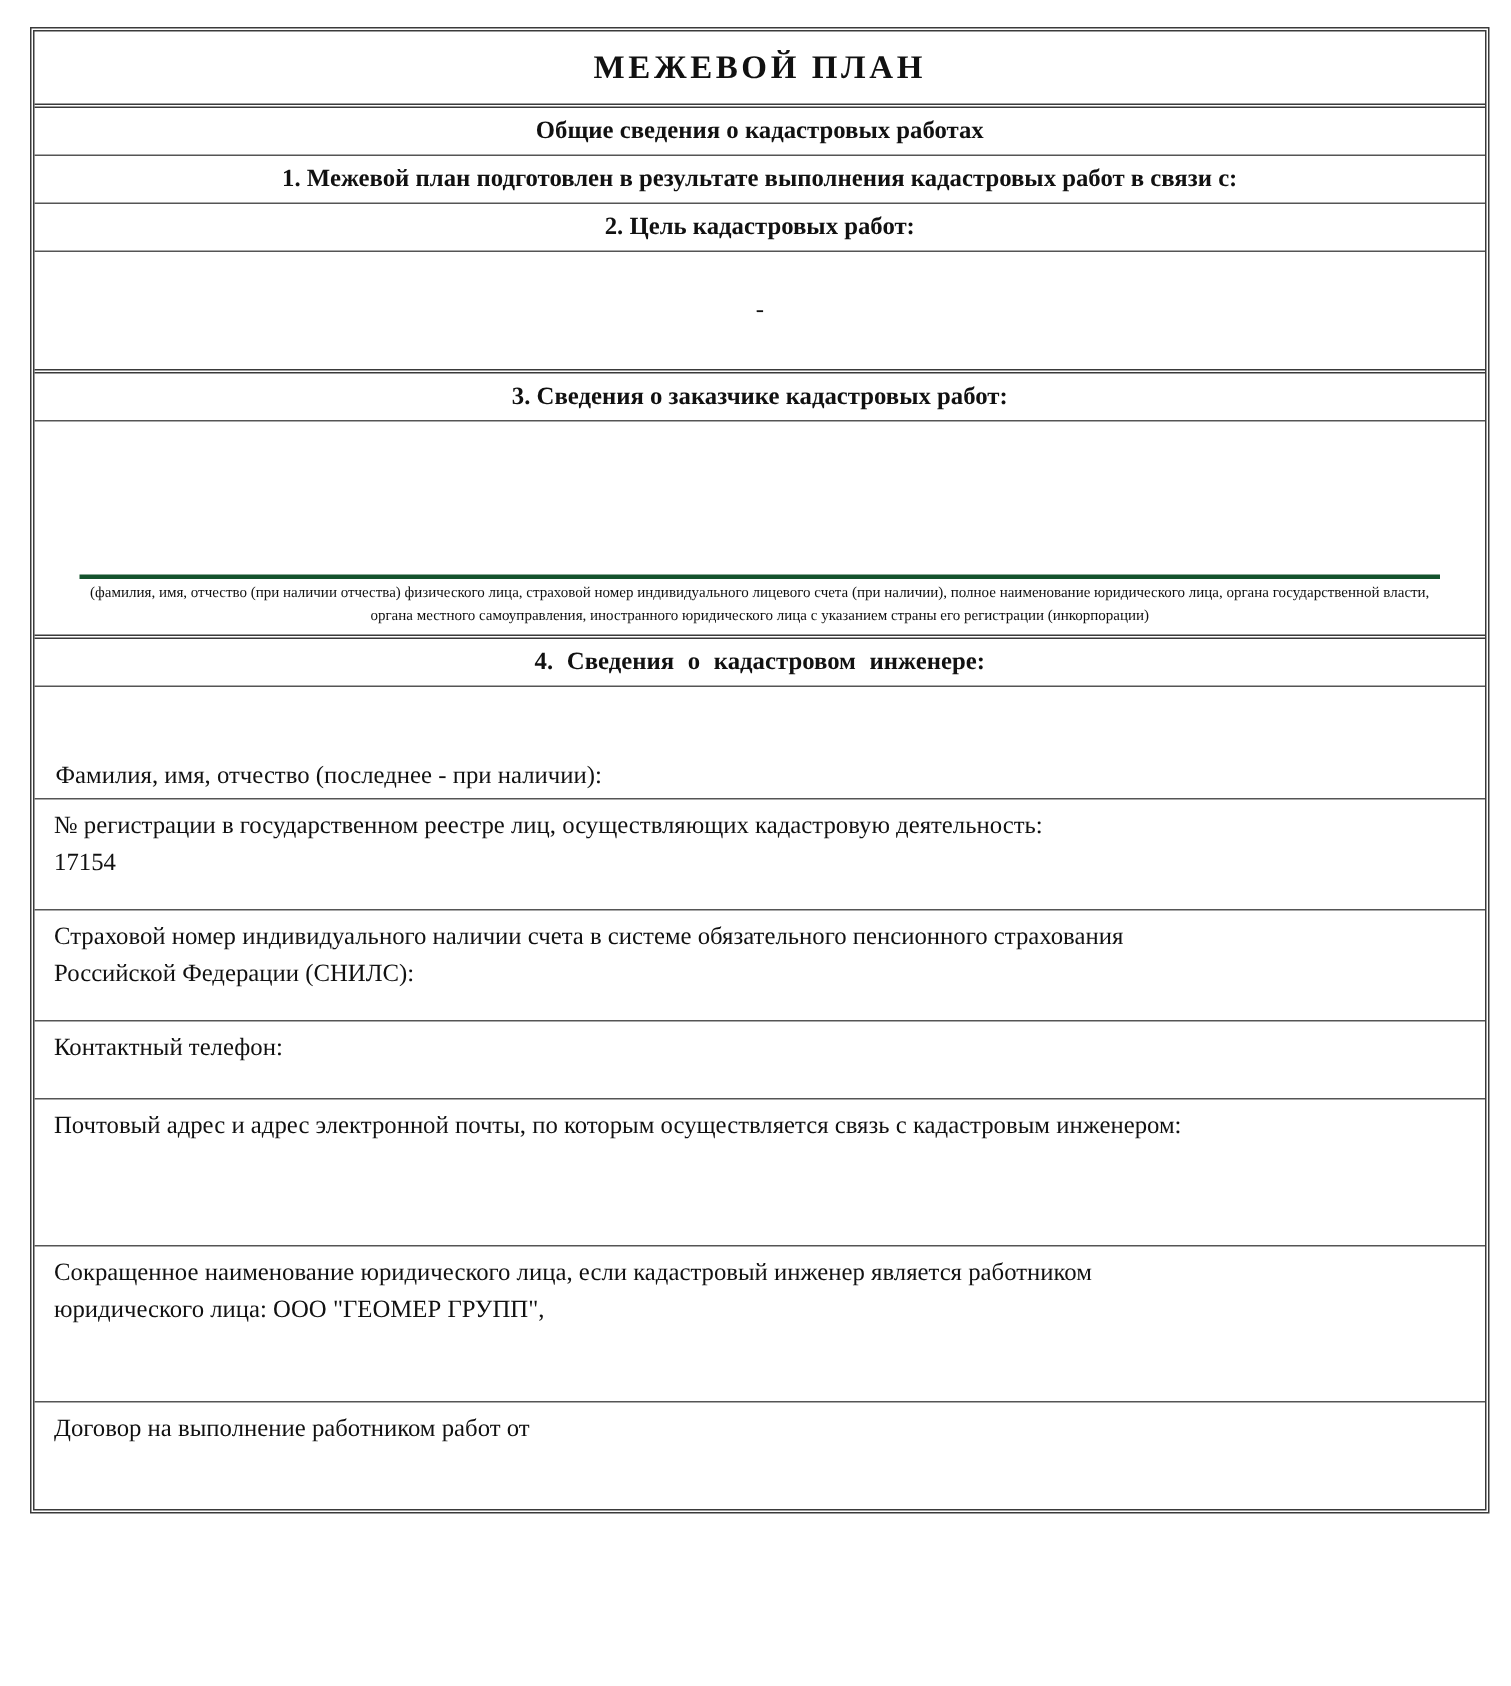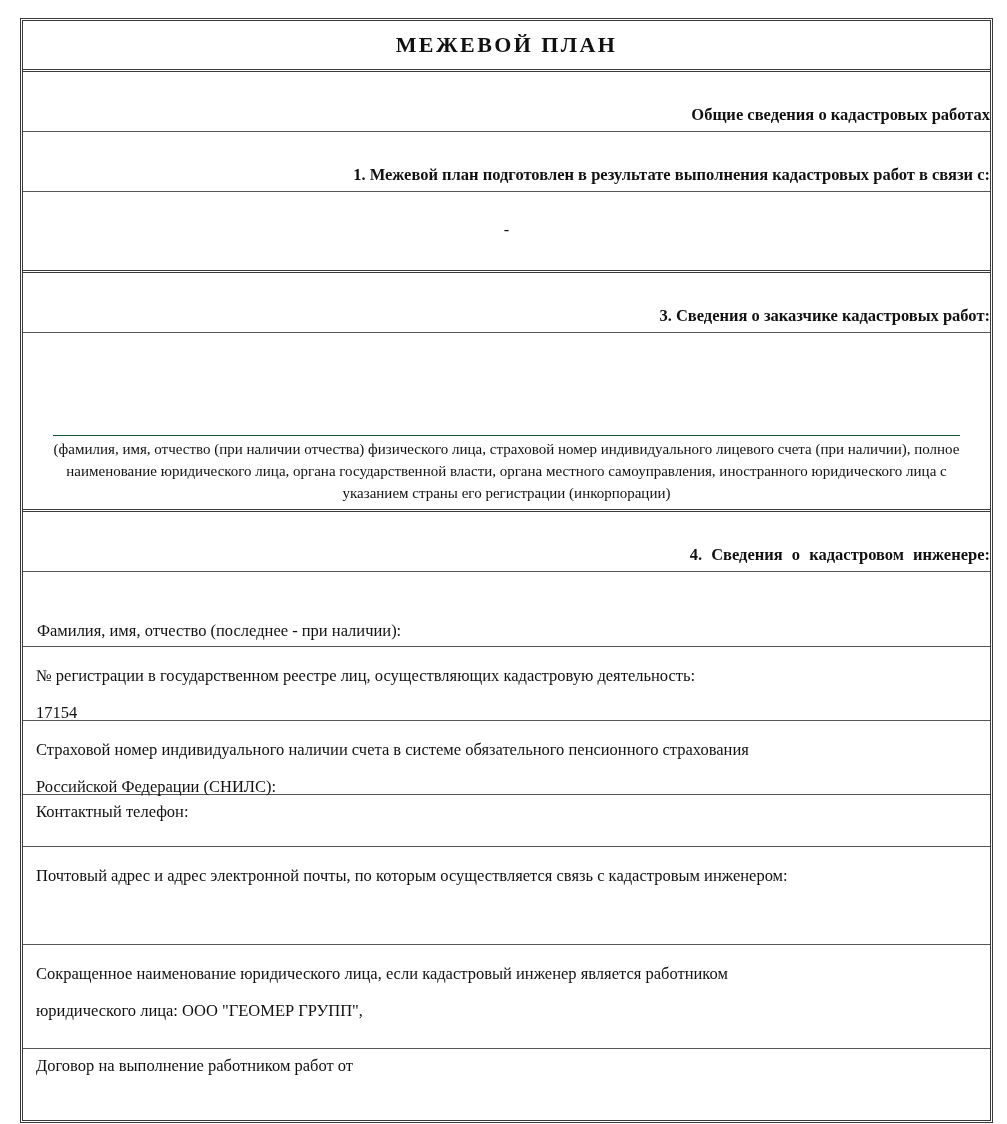--- a/index.html
+++ b/index.html
@@ -54,25 +54,24 @@
   .title-main {
     text-align: center;
     font-weight: bold;
     font-size: 22px;
     letter-spacing: 2.4px;
     padding: 11px 0 11px 0;
     font-family: "Liberation Serif", "DejaVu Serif", serif;
   }
 
   .hdr-center {
-    text-align: right;
+    text-align: center;
     font-weight: bold;
     font-size: 16.5px;
     padding: 5px 0 6px 0;
-    margin-top: 28px;
   }
   .hdr-center.wide {
     word-spacing: 5px;
   }
 
   .fill-1 {
     height: 108px;
     position: relative;
   }
   .fill-1 .line-text {
@@ -98,25 +97,25 @@
   }
 
   
   .customer-blank {
     height: 102px;
   }
   .caption-cell {
     padding: 0;
   }
   .caption-inner {
-    border-top: 1px solid #14532d;
+    border-top: 3px solid #14532d;
     margin: 0 30px;
     padding: 3px 0 5px 0;
     text-align: center;
-    font-size: 15px;
+    font-size: 10px;
     line-height: 1.45;
   }
 
   
   .eng-name-row {
     height: 74px;
     position: relative;
   }
   .eng-name-row .lbl {
     position: absolute;
@@ -125,21 +124,20 @@
     font-size: 16.5px;
   }
 
   .field {
     font-size: 16.5px;
     line-height: 1.5;
     padding: 5px 10px 6px 13px;
   }
   .field .val {
     display: block;
-    margin-top: 12px;
   }
   .field .inline-val {
     display: inline;
   }
 
   .row-h-62 { height: 62px; }
   .row-h-40 { height: 40px; }
   .row-h-86 { height: 86px; }
   .row-h-60 { height: 60px; }
   .row-h-92 { height: 92px; }
@@ -166,20 +164,25 @@
         </td>
       </tr>
 
       <tr>
         <td>
           <div class="hdr-center">1. Межевой план подготовлен в результате выполнения кадастровых работ в связи с:</div>
         </td>
       </tr>
 
 
+      <tr>
+        <td>
+          <div class="hdr-center">2. Цель кадастровых работ:</div>
+        </td>
+      </tr>
 
       <tr>
         <td class="sep-heavy">
           <div class="fill-2">
             <div class="dash">-</div>
           </div>
         </td>
       </tr>
 
       <tr>

